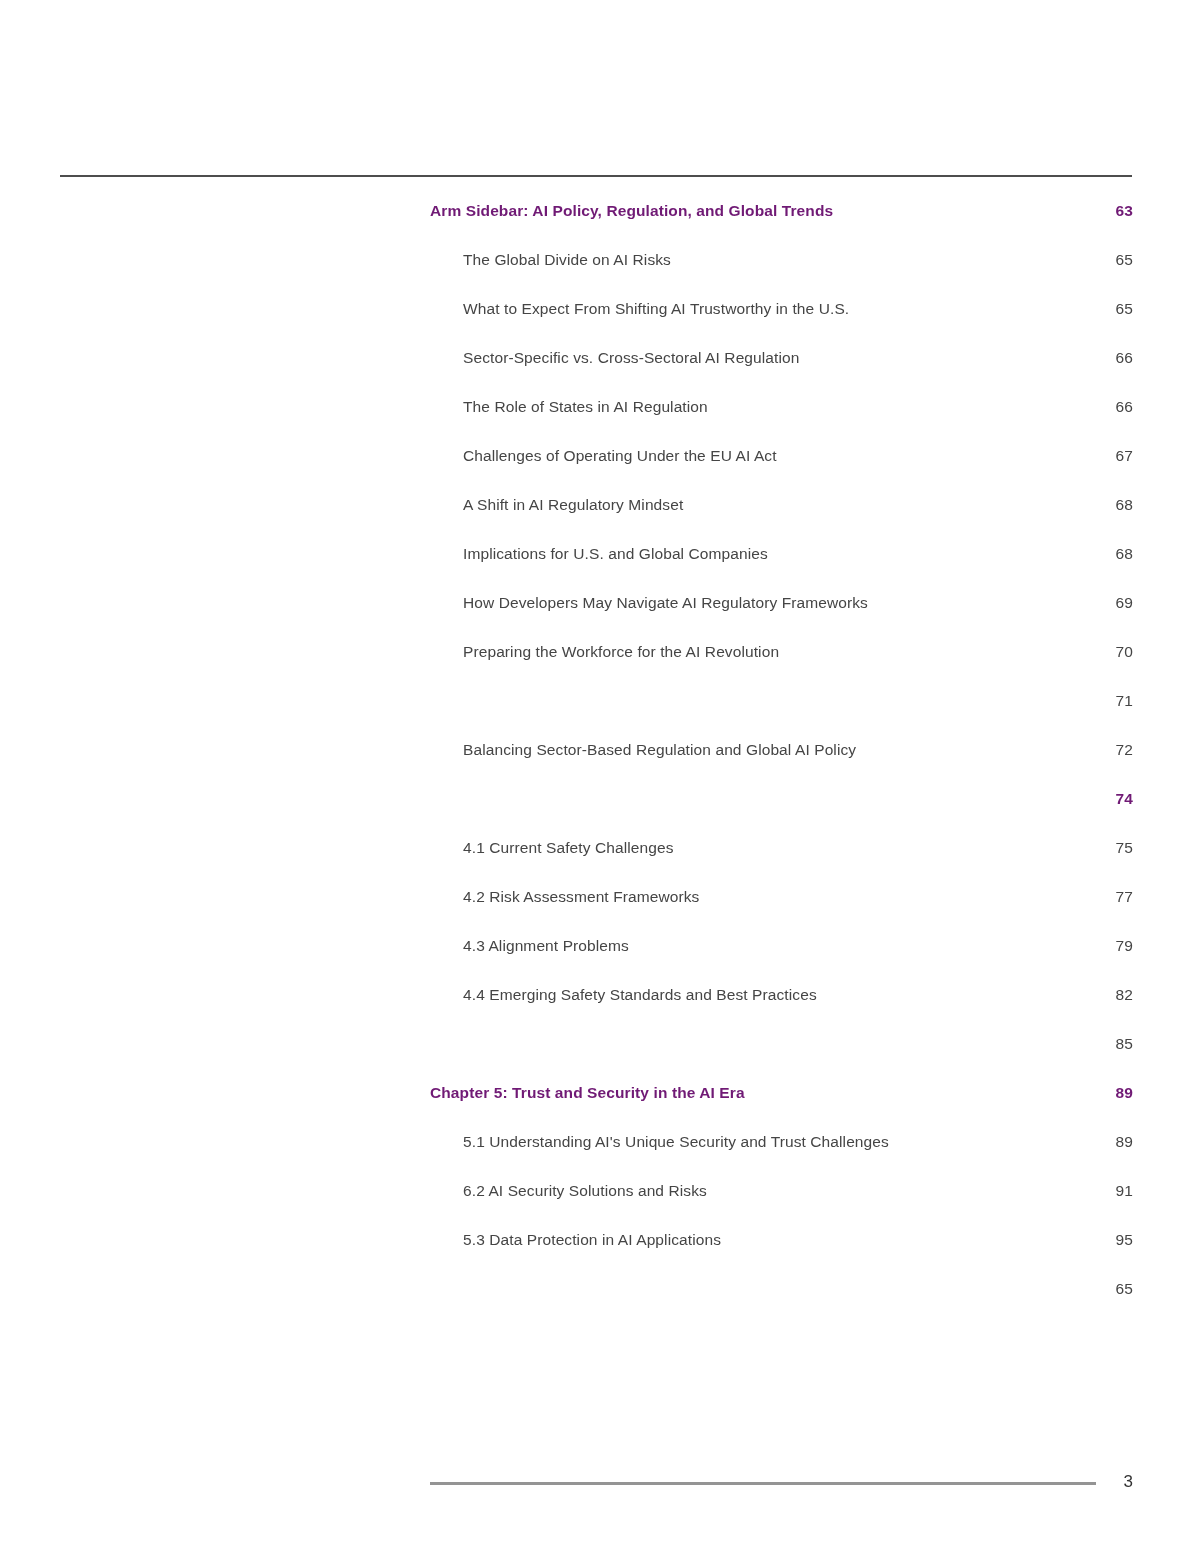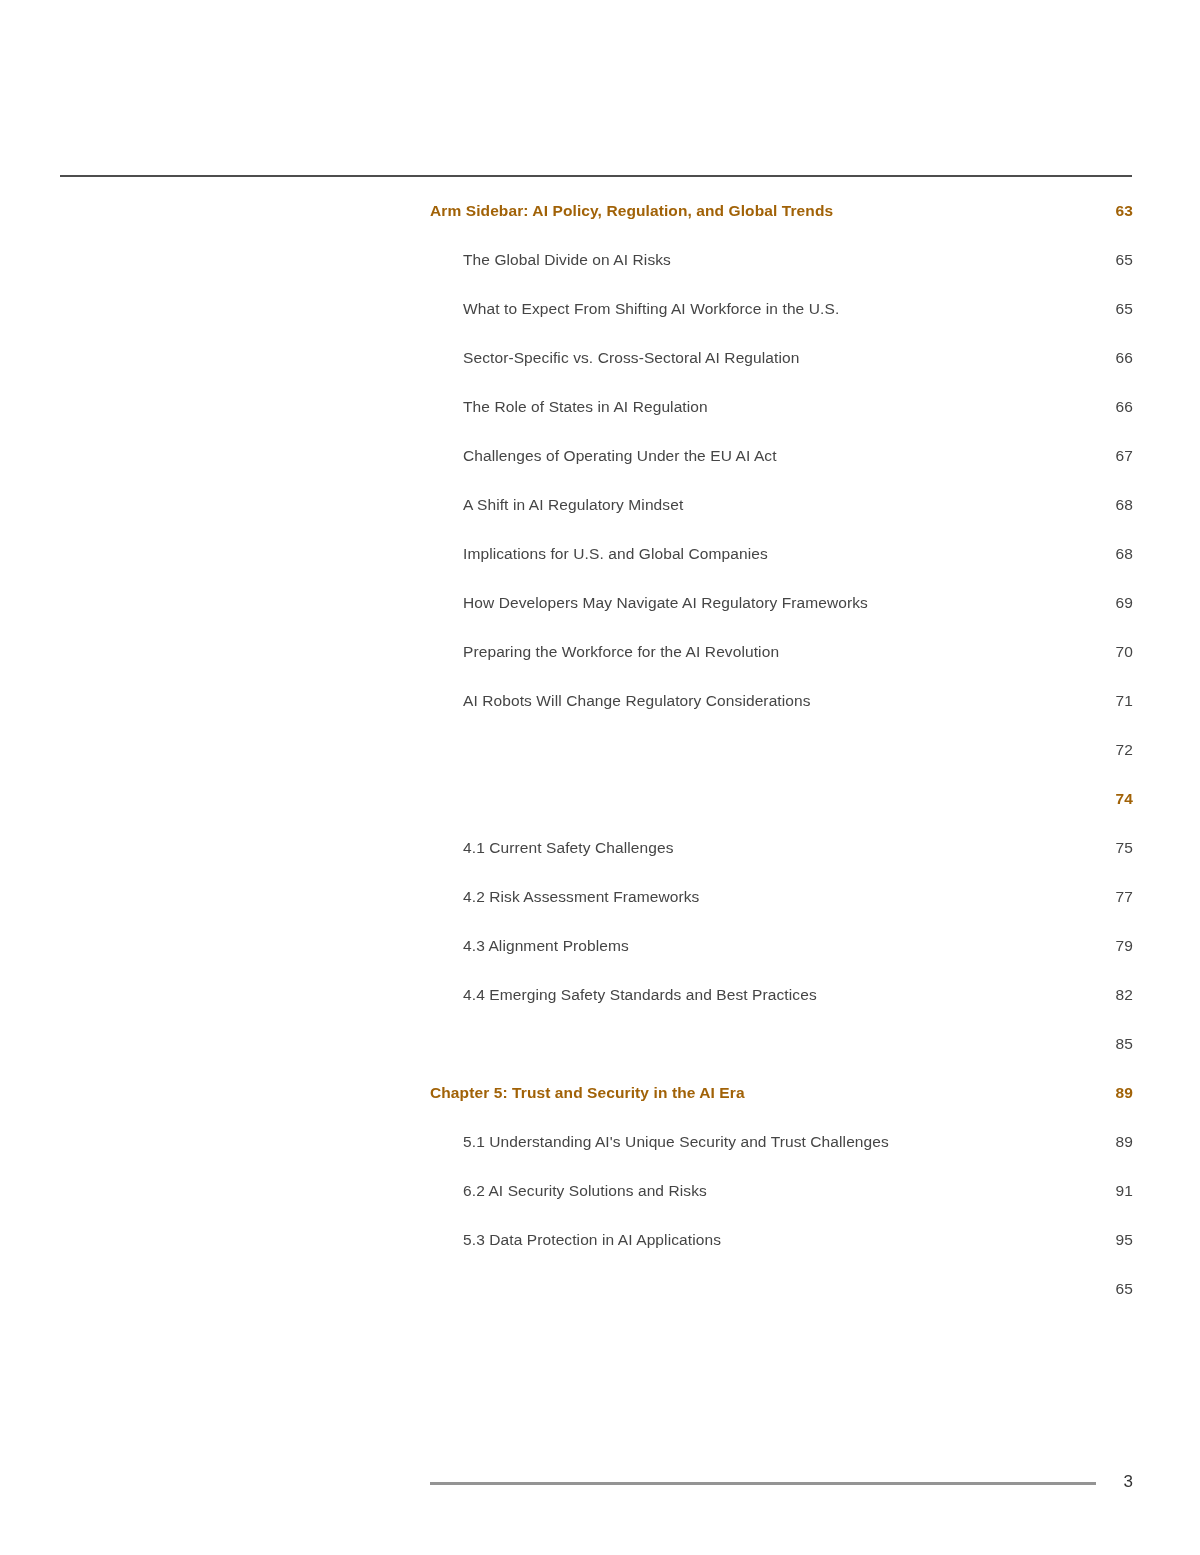--- a/index.html
+++ b/index.html
@@ -36,21 +36,21 @@
   .toc-row {
     display: flex;
     align-items: flex-start;
     line-height: 30px;
     margin-bottom: 19px;
     font-size: 15.5px;
     letter-spacing: 0.1px;
   }
   .toc-row.level-1 {
     font-weight: bold;
-    color: #a16207;
+    color: #701a75;
   }
   .toc-row.level-2 {
     color: #454545;
     padding-left: 33px;
   }
   .toc-title {
     max-width: 580px;
   }
   .toc-page {
     margin-left: auto;
@@ -86,21 +86,21 @@
   <div class="toc" id="toc-list">
       <div class="toc-row level-1">
         <span class="toc-title">Arm Sidebar: AI Policy, Regulation, and Global Trends</span>
         <span class="toc-page">63</span>
       </div>
       <div class="toc-row level-2">
         <span class="toc-title">The Global Divide on AI Risks</span>
         <span class="toc-page">65</span>
       </div>
       <div class="toc-row level-2">
-        <span class="toc-title">What to Expect From Shifting AI Workforce in the U.S.</span>
+        <span class="toc-title">What to Expect From Shifting AI Trustworthy in the U.S.</span>
         <span class="toc-page">65</span>
       </div>
       <div class="toc-row level-2">
         <span class="toc-title">Sector-Specific vs. Cross-Sectoral AI Regulation</span>
         <span class="toc-page">66</span>
       </div>
       <div class="toc-row level-2">
         <span class="toc-title">The Role of States in AI Regulation</span>
         <span class="toc-page">66</span>
       </div>
@@ -118,24 +118,24 @@
       </div>
       <div class="toc-row level-2">
         <span class="toc-title">How Developers May Navigate AI Regulatory Frameworks</span>
         <span class="toc-page">69</span>
       </div>
       <div class="toc-row level-2">
         <span class="toc-title">Preparing the Workforce for the AI Revolution</span>
         <span class="toc-page">70</span>
       </div>
       <div class="toc-row level-2">
-        <span class="toc-title">AI Robots Will Change Regulatory Considerations</span>
         <span class="toc-page">71</span>
       </div>
       <div class="toc-row level-2">
+        <span class="toc-title">Balancing Sector-Based Regulation and Global AI Policy</span>
         <span class="toc-page">72</span>
       </div>
       <div class="toc-row level-1">
         <span class="toc-page">74</span>
       </div>
       <div class="toc-row level-2">
         <span class="toc-title">4.1 Current Safety Challenges</span>
         <span class="toc-page">75</span>
       </div>
       <div class="toc-row level-2">

